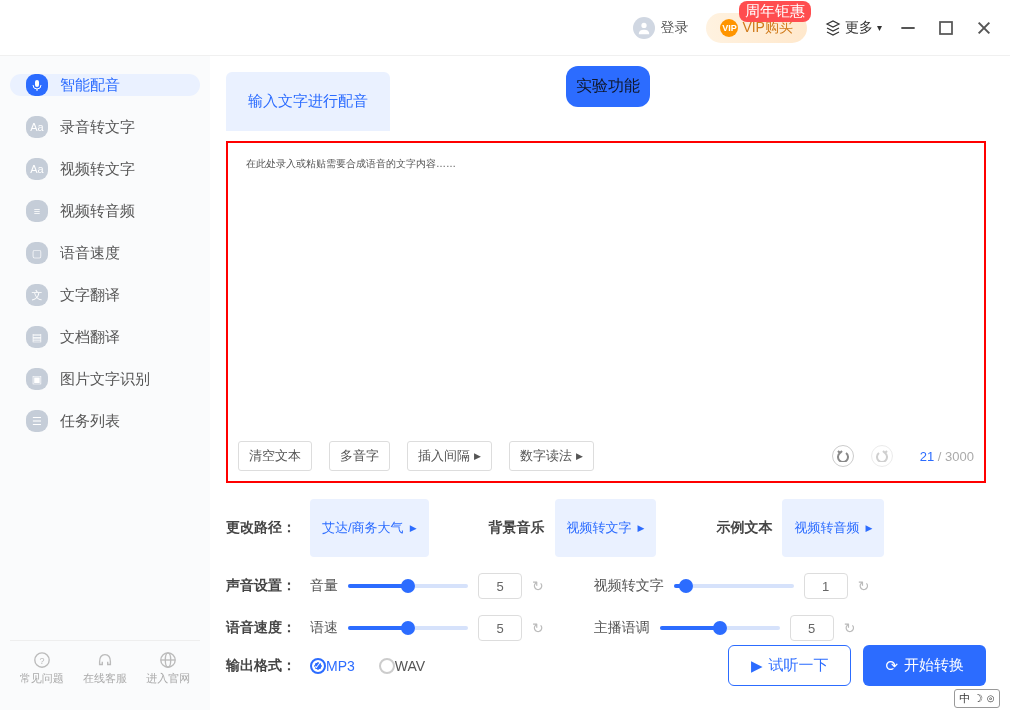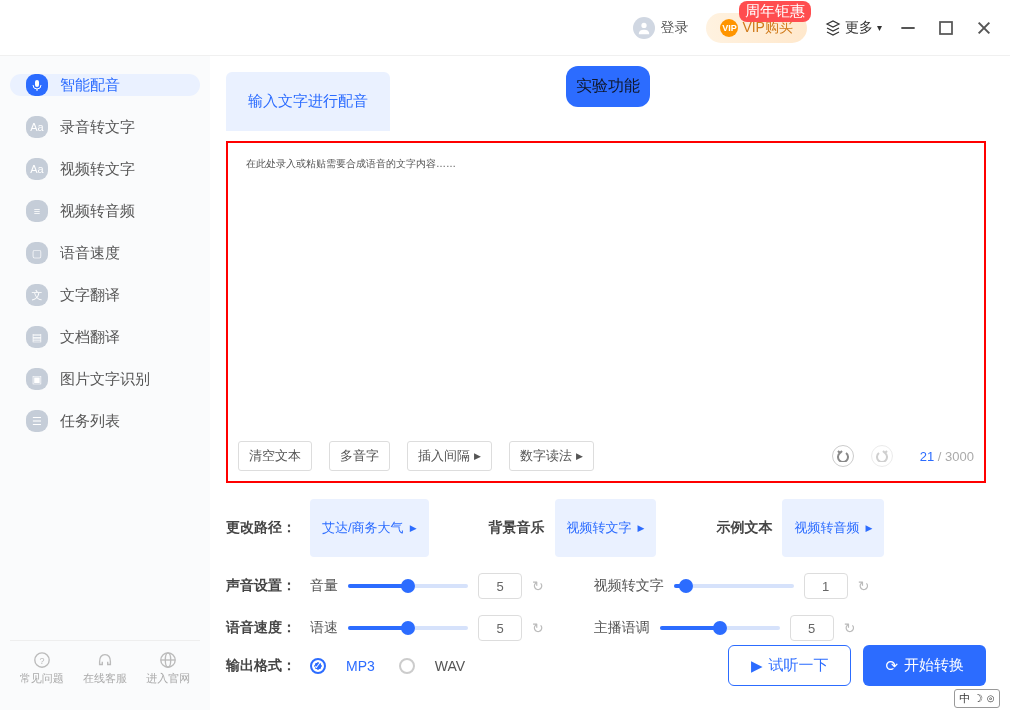--- a/index.html
+++ b/index.html
@@ -58,21 +58,21 @@
 .drop { background: #eaf1ff; color: #2c6cff; padding: 20px 12px; border-radius: 4px; display: flex; align-items: center; gap: 6px; cursor: pointer; font-size: 13px; }
 .spacer-s { width: 40px; }
 .slider-wrap { display: flex; align-items: center; gap: 10px; }
 .slider { width: 120px; height: 4px; background: #d6e2fb; border-radius: 2px; position: relative; }
 .slider-fill { position: absolute; left: 0; top: 0; height: 100%; background: #2c6cff; border-radius: 2px; }
 .slider-thumb { position: absolute; top: 50%; transform: translate(-50%,-50%); width: 14px; height: 14px; background: #2c6cff; border-radius: 50%; }
 .val-box { border: 1px solid #ddd; width: 44px; height: 26px; border-radius: 4px; display: flex; align-items: center; justify-content: center; font-size: 13px; color: #666; }
 .reset-ic { color: #bbb; cursor: pointer; }
 
 .radio-row { display: flex; align-items: center; gap: 24px; }
-.radio { display: flex; align-items: center; gap: 20px; cursor: pointer; }
+.radio { display: flex; align-items: center; gap: 0; cursor: pointer; }
 .radio .dot { width: 16px; height: 16px; border-radius: 50%; border: 2px solid #ccc; }
 .radio.sel .dot { border-color: #2c6cff; background: radial-gradient(#2c6cff 0 40%, #fff 45% 100%); }
 .radio.sel .dot::after { content: "✓"; color:#fff; font-size:10px; display:block; text-align:center; line-height:12px;}
 .radio.sel span.t { color: #2c6cff; }
 
 .path-input { flex: 1; border: 1px solid #ddd; border-radius: 4px; height: 32px; display: flex; align-items: center; overflow: hidden; }
 .path-input input { flex: 1; border: none; outline: none; padding: 0 10px; font-size: 13px; color: #aaa; }
 .path-change { background: #9fb4d8; color: #fff; border: none; height: 100%; padding: 0 14px; font-size: 13px; cursor: pointer; }
 
 .action-btns { position: absolute; right: 24px; bottom: 24px; display: flex; gap: 12px; }

